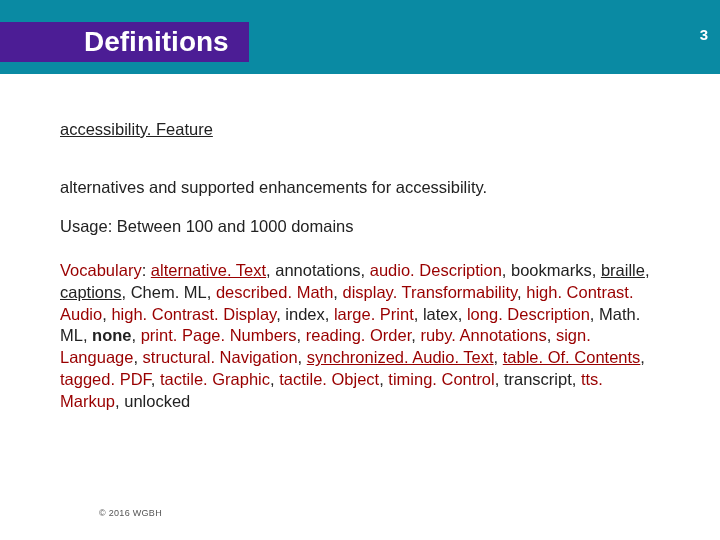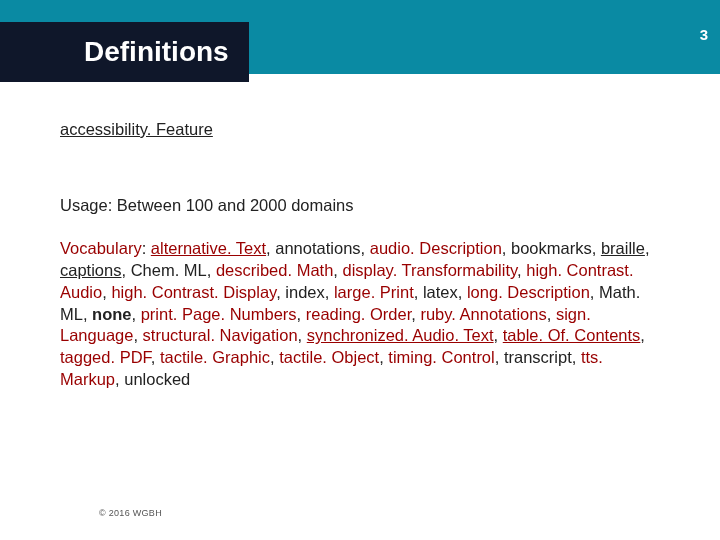--- a/index.html
+++ b/index.html
@@ -1,18 +1,18 @@
 <!DOCTYPE html>
 <html><head>
 <meta charset="utf-8">
 <style>
   html,body{margin:0;padding:0;width:720px;height:540px;background:#fff;font-family:Arial,Helvetica,sans-serif;color:#222;overflow:hidden}
   .hdr{position:relative;height:74px}
   .hdr-band{position:absolute;left:0;right:0;top:0;height:74px;background:#0a8aa3}
-  .title-box{position:absolute;left:0;top:22px;background:#0f172a;height:60px;padding:0 20px 0 84px;display:flex;align-items:center}
+  .title-box{position:absolute;left:0;top:22px;background:#4c1d95;height:40px;padding:0 20px 0 84px;display:flex;align-items:center}
   .title-box span{color:#fff;font-weight:700;font-size:28px}
   .slide-num{position:absolute;right:12px;top:26px;color:#fff;font-weight:700;font-size:15px}
   .body{padding:39px 60px 0 60px;font-size:16.5px;line-height:1.32}
   .term{margin:6px 0 14px;font-weight:400;text-decoration:underline;color:#222}
   .para{margin:0 0 18px}
   .usage{margin:0 0 22px}
   .vlabel{}
   .rb{color:#990000}
   .copyright{position:absolute;left:99px;bottom:22px;font-size:9px;color:#555;letter-spacing:0.3px}
   u {text-decoration:underline}
@@ -26,22 +26,23 @@
     <span>Definitions</span>
   </div>
   <div class="slide-num">3</div>
 </div>
 
 <div class="body">
   <div class="term">accessibility. Feature</div>
 
   <div class="para">
     <br>
+    <span>alternatives and supported enhancements for accessibility.</span>
   </div>
 
-  <div class="usage">Usage: Between 100 and 2000 domains</div>
+  <div class="usage">Usage: Between 100 and 1000 domains</div>
 
   <div class="para">
     <span class="vlabel rb">Vocabulary</span><span>: </span><u class="rb">alternative. Text</u><span>, annotations, </span><span class="rb">audio. Description</span><span>, bookmarks, </span><u>braille</u>, <u>captions</u><span>, Chem. ML, </span><span class="rb">described. Math</span>, <span class="rb">display. Transformability</span>, <span class="rb">high. Contrast. Audio</span>, <span class="rb">high. Contrast. Display</span><span>, index, </span><span class="rb">large. Print</span><span>, latex, </span><span class="rb">long. Description</span><span>, Math. ML, </span><b>none</b>, <span class="rb">print. Page. Numbers</span>, <span class="rb">reading. Order</span>, <span class="rb">ruby. Annotations</span>, <span class="rb">sign. Language</span>, <span class="rb">structural. Navigation</span>, <u class="rb">synchronized. Audio. Text</u>, <u class="rb">table. Of. Contents</u>, <span class="rb">tagged. PDF</span>, <span class="rb">tactile. Graphic</span>, <span class="rb">tactile. Object</span>, <span class="rb">timing. Control</span><span>, transcript, </span><span class="rb">tts. Markup</span><span>, unlocked</span>
   </div>
 </div>
 
 <div class="copyright">© 2016 WGBH</div>
 
 </body></html>

